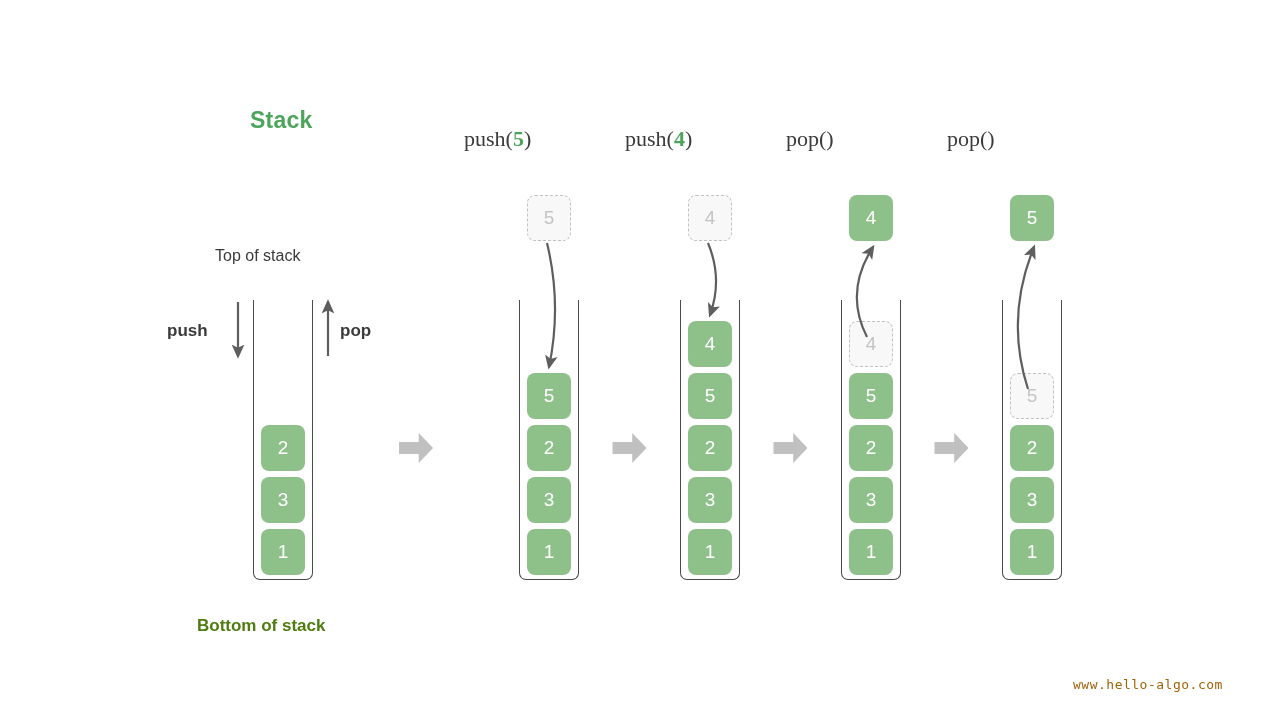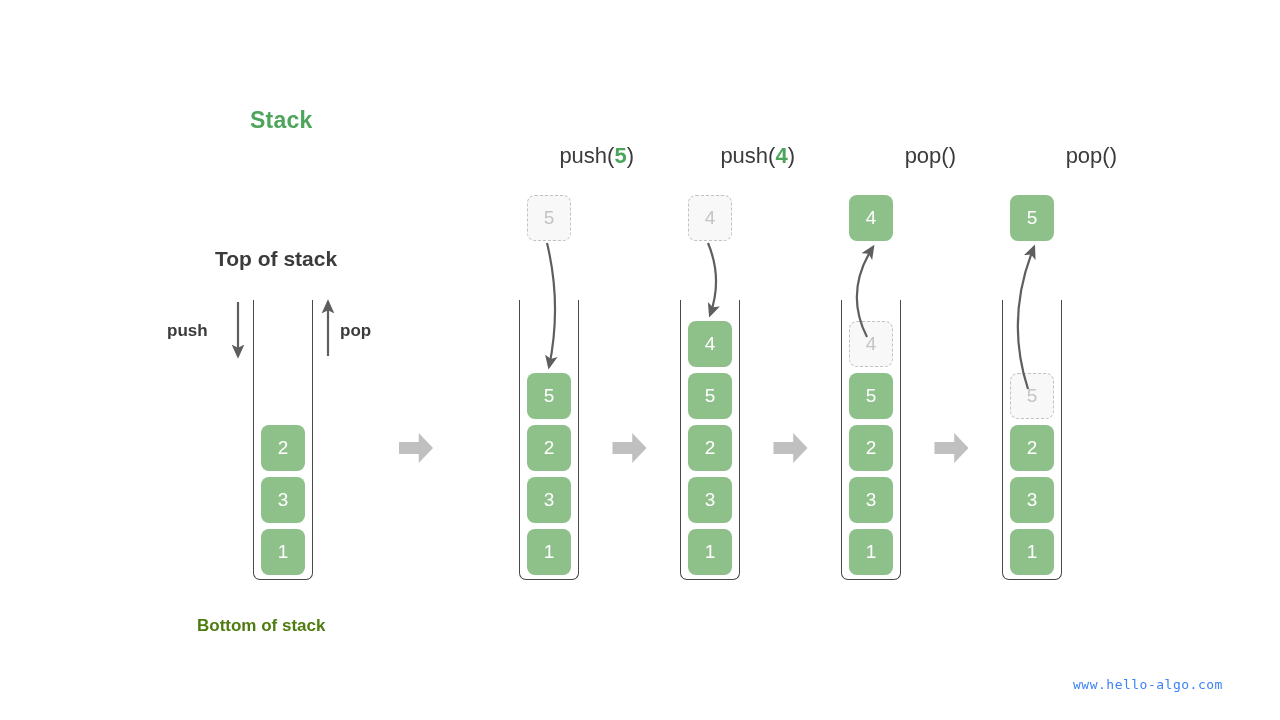--- a/index.html
+++ b/index.html
@@ -22,22 +22,22 @@
   
   #stack-title {
     left: 250px; top: 107px;
     font-size: 23px;
     font-weight: bold;
     color: #4CA55A;
     letter-spacing: 0.2px;
   }
   #top-of-stack-label {
     left: 215px; top: 247px;
-    font-size: 21px;
-    font-weight: bold;
+    font-size: 16px;
+    font-weight: normal;
     color: #3b3b3b;
   }
   #bottom-of-stack-label {
     left: 197px; top: 616px;
     font-size: 17px;
     font-weight: bold;
     color: #4d7c0f;
   }
   #push-label {
     left: 167px; top: 321px;
@@ -48,33 +48,33 @@
   #pop-label {
     left: 340px; top: 321px;
     font-size: 17px;
     font-weight: bold;
     color: #3b3b3b;
   }
   #watermark {
     left: 1073px; top: 677px;
     font-family: "DejaVu Sans Mono", monospace;
     font-size: 13px;
-    color: #3b82f6;
+    color: #a16207;
     letter-spacing: 0.5px;
   }
 
   
   .op-header {
-    font-family: Liberation Sans, sans-serif;
+    font-family: Liberation Serif, serif;
     font-size: 22px;
     color: #3b3b3b;
     white-space: nowrap;
-    text-align: right;
+    text-align: left;
     width: 170px;
-    top: 143px;
+    top: 126px;
   }
   .op-header .arg { color: #4CA55A; font-weight: bold; }
 
   
   .stack-frame {
     position: absolute;
     width: 60px;
     border-left: 1.6px solid #4a4a4a;
     border-right: 1.6px solid #4a4a4a;
     border-bottom: 1.6px solid #4a4a4a;

